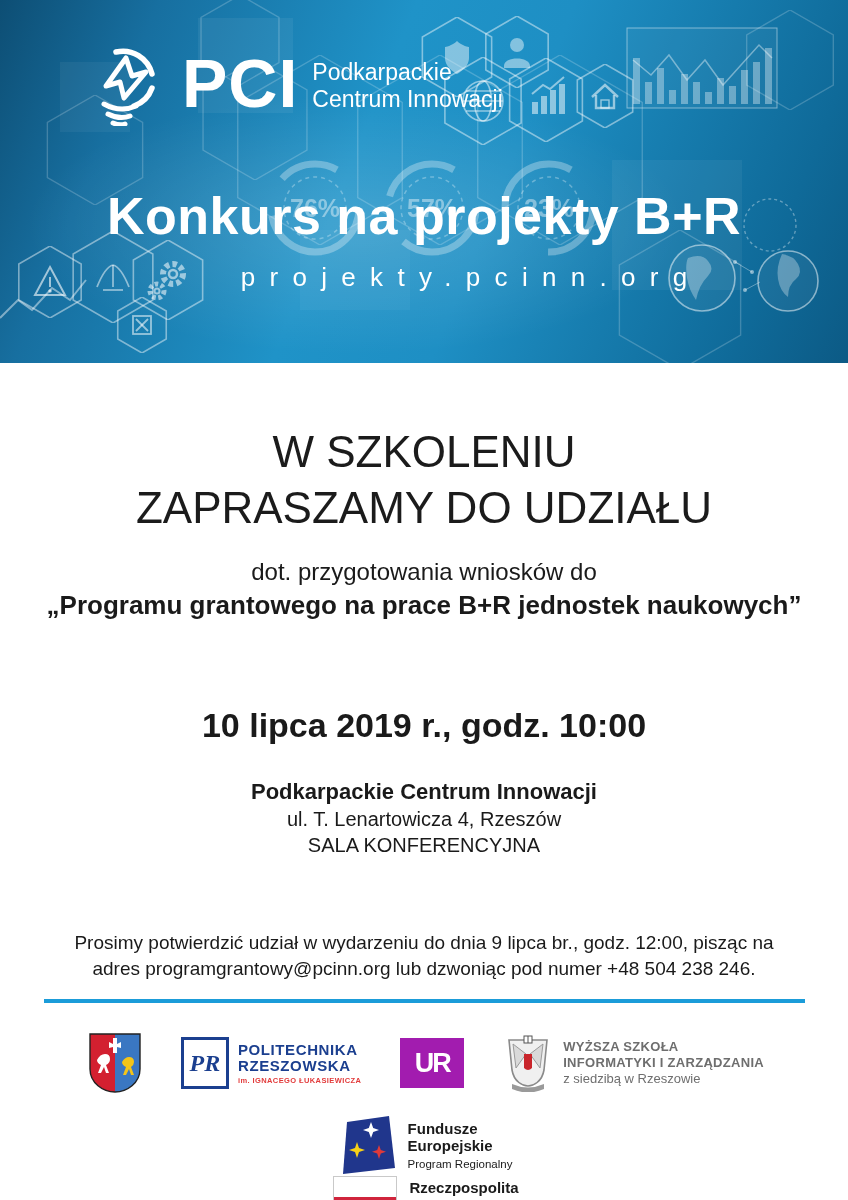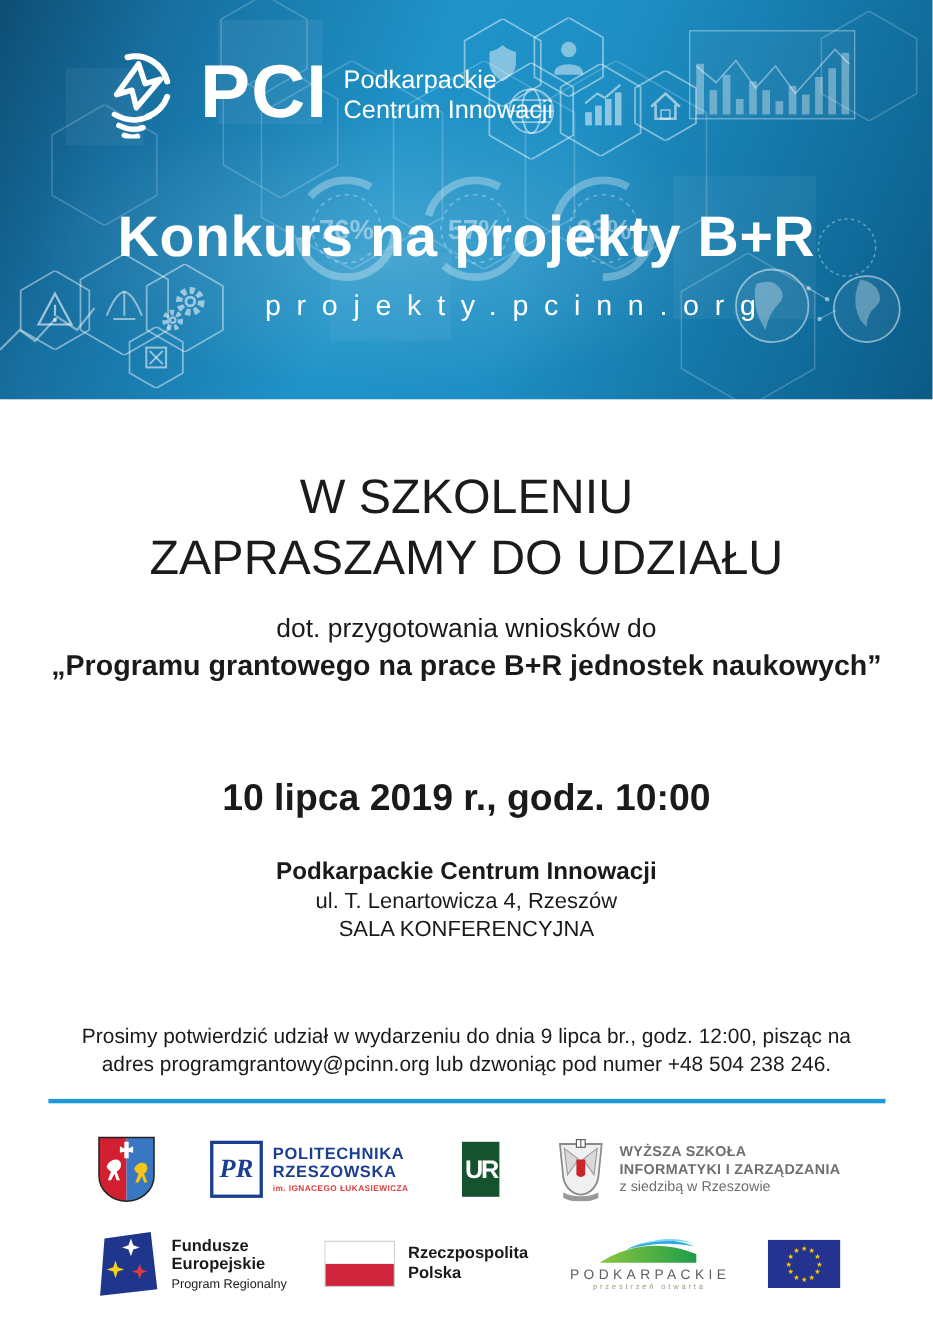--- a/index.html
+++ b/index.html
@@ -34,31 +34,31 @@
   .venue{position:absolute;top:778px;width:100%;text-align:center;}
   .venue-name{font-size:22px;font-weight:700;line-height:28px;}
   .venue-address,.venue-room{font-size:20px;font-weight:400;line-height:26px;}
   .rsvp{position:absolute;top:930px;left:50%;transform:translateX(-50%);width:700px;
     text-align:center;font-size:19px;line-height:26px;}
   .divider{position:absolute;top:999px;left:44px;width:761px;height:4px;background:#1b9cd9;}
 
   
   .logo-row{position:absolute;left:88px;right:84px;display:flex;justify-content:space-between;align-items:center;}
   .row1{top:1030px;height:66px;}
-  .row2{top:1114px;height:70px;}
+  .row2{top:1114px;height:70px;flex-direction:column;}
   .logo-item{display:flex;align-items:center;}
 
   .pr-box{width:42px;height:46px;border:3px solid #1b3f8f;display:flex;align-items:center;justify-content:center;
     color:#1b3f8f;font-size:24px;font-style:italic;font-weight:700;font-family:"Liberation Serif",serif;}
   .pr-text{margin-left:9px;}
   .pr-l1{color:#1b3f8f;font-size:15px;font-weight:700;letter-spacing:0.6px;line-height:16px;}
   .pr-l3{color:#e23b3b;font-size:7.5px;font-weight:700;letter-spacing:0.4px;margin-top:2px;}
 
-  .ur-box{width:34px;height:50px;background:#14532d;display:flex;align-items:center;justify-content:center;
-    color:#fff;font-size:23px;font-weight:800;letter-spacing:-2px;}
+  .ur-box{width:64px;height:50px;background:#a21caf;display:flex;align-items:center;justify-content:center;
+    color:#fff;font-size:27px;font-weight:800;letter-spacing:-2px;}
 
   .wsiz-text{margin-left:10px;}
   .wsiz-l1{color:#6e6e6e;font-size:13px;font-weight:700;letter-spacing:0.3px;line-height:16px;}
   .wsiz-l3{color:#6e6e6e;font-size:13px;font-weight:400;line-height:16px;}
 
   .fe-text{margin-left:10px;}
   .fe-l1{font-size:15px;font-weight:700;line-height:17px;color:#1a1a1a;}
   .fe-l3{font-size:11.5px;font-weight:400;margin-top:4px;color:#1a1a1a;}
 
   .pl-flag{width:64px;height:42px;border:1px solid #c9c9c9;box-sizing:border-box;display:flex;flex-direction:column;}

